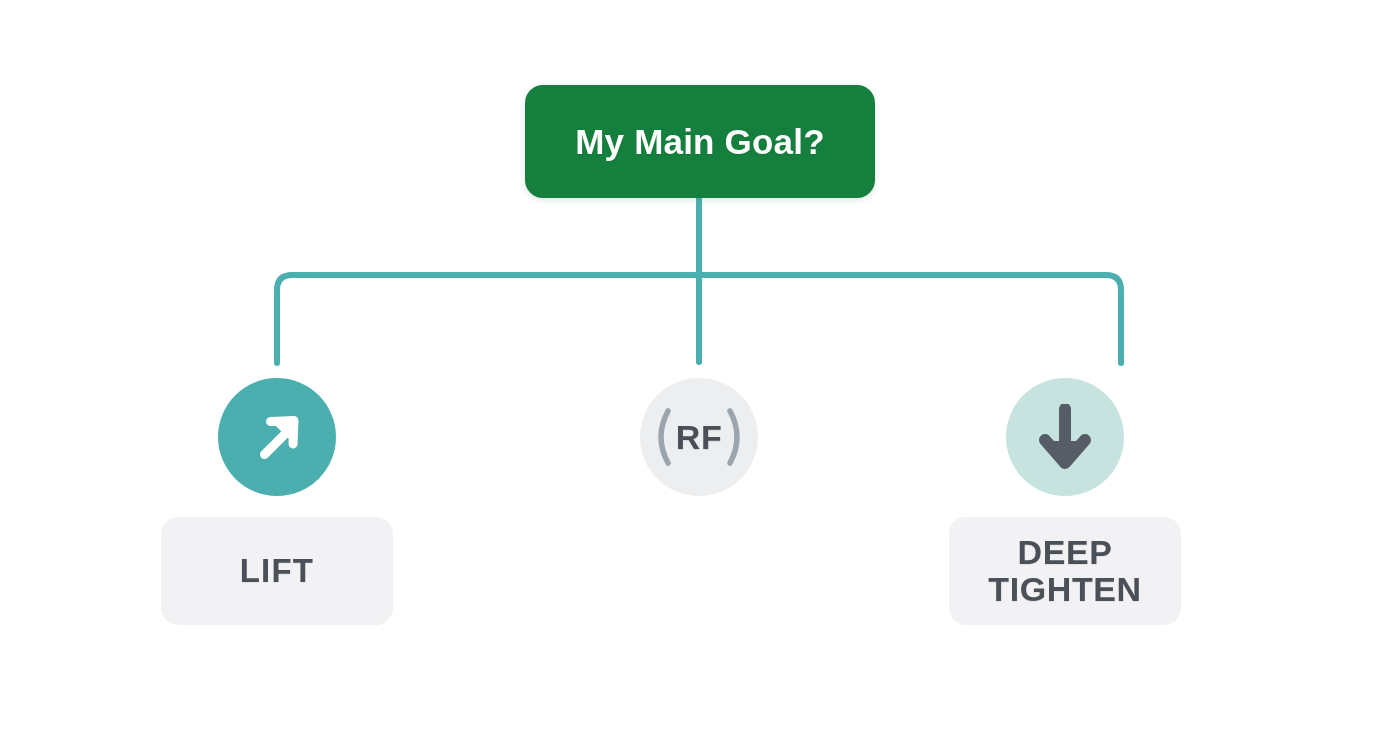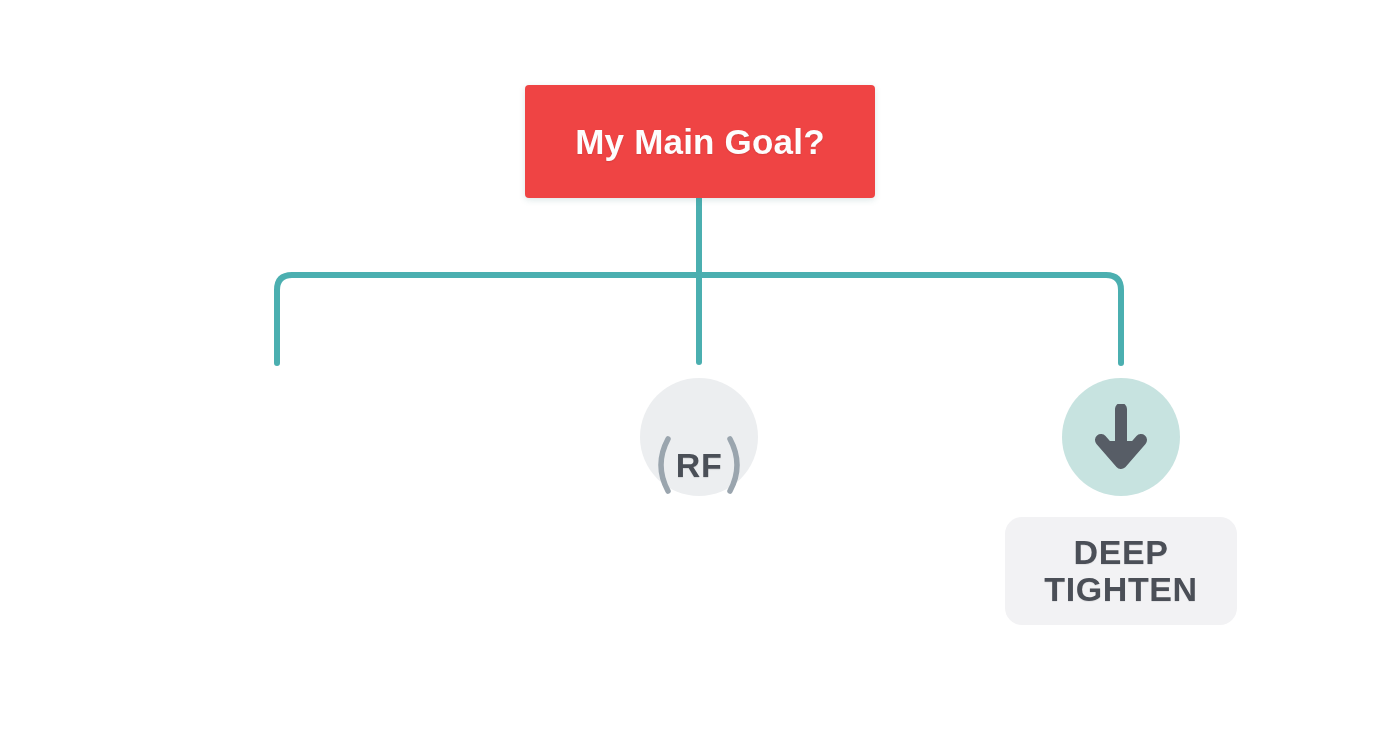--- a/index.html
+++ b/index.html
@@ -31,22 +31,22 @@
     pointer-events: none;
   }
 
   
   .root-node {
     position: absolute;
     left: 525px;
     top: 85px;
     width: 350px;
     height: 113px;
-    background: #ef4444;
-    border-radius: 4px;
+    background: #15803d;
+    border-radius: 18px;
     display: flex;
     align-items: center;
     justify-content: center;
     box-shadow: 0 2px 6px rgba(60,120,120,0.18);
   }
   .root-label {
     color: #fdfdfd;
     font-size: 35px;
     font-weight: bold;
     letter-spacing: 0.2px;
@@ -55,34 +55,34 @@
   }
 
   
   .branch {
     position: absolute;
     top: 378px;
     width: 300px;
   }
   .branch-1 { left: 127px; }
   .branch-2 { left: 549px; }
-  .branch-3 { left: 971px; }
+  .branch-3 { left: 915px; }
 
   .icon-circle {
     width: 118px;
     height: 118px;
     border-radius: 50%;
     margin: 0 auto;
     display: flex;
     align-items: center;
     justify-content: center;
     position: relative;
   }
   .circle-teal  { background: #4BAFB0; }
-  .circle-gray  { background: #eceef0; align-items: flex-end; }
+  .circle-gray  { background: #eceef0; }
   .circle-mint  { background: #c7e3e0; }
 
   
   .label-chip {
     margin: 21px auto 0;
     width: 232px;
     height: 108px;
     background: #f2f2f4;
     border-radius: 17px;
     display: flex;
@@ -140,20 +140,31 @@
 
     <path d="M277,363 L277,290 Q277,275 292,275 L699,275" fill="none" stroke="#4BAFB0" stroke-width="6" stroke-linecap="round"></path>
 
     <path d="M699,275 L1106,275 Q1121,275 1121,290 L1121,363" fill="none" stroke="#4BAFB0" stroke-width="6" stroke-linecap="round"></path>
   </svg>
 
   <div class="root-node">
     <span class="root-label">My Main Goal?</span>
   </div>
 
+  <div class="branch branch-1">
+    <div class="icon-circle circle-teal">
+      <svg width="62" height="62" viewBox="0 0 62 62">
+        <path d="M18.5,48.5 L41.5,25.5 M24.5,15.5 L48,14.5 L47,38" fill="none" stroke="#ffffff" stroke-width="9" stroke-linecap="round" stroke-linejoin="round"></path>
+        <path d="M45.5,16.5 L46.8,36.5 L27.5,17.8 Z" fill="#ffffff"></path>
+      </svg>
+    </div>
+    <div class="label-chip">
+      <span class="label-text">LIFT</span>
+    </div>
+  </div>
 
   <div class="branch branch-2">
     <div class="icon-circle circle-gray">
       <div class="rf-wrap">
         <svg class="rf-arc left" width="22" height="58" viewBox="0 0 22 58">
           <path d="M17,3 Q3,29 17,55" fill="none" stroke="#9aa5ae" stroke-width="5.5" stroke-linecap="round"></path>
         </svg>
         <span class="rf-text">RF</span>
         <svg class="rf-arc right" width="22" height="58" viewBox="0 0 22 58">
           <path d="M5,3 Q19,29 5,55" fill="none" stroke="#9aa5ae" stroke-width="5.5" stroke-linecap="round"></path>

